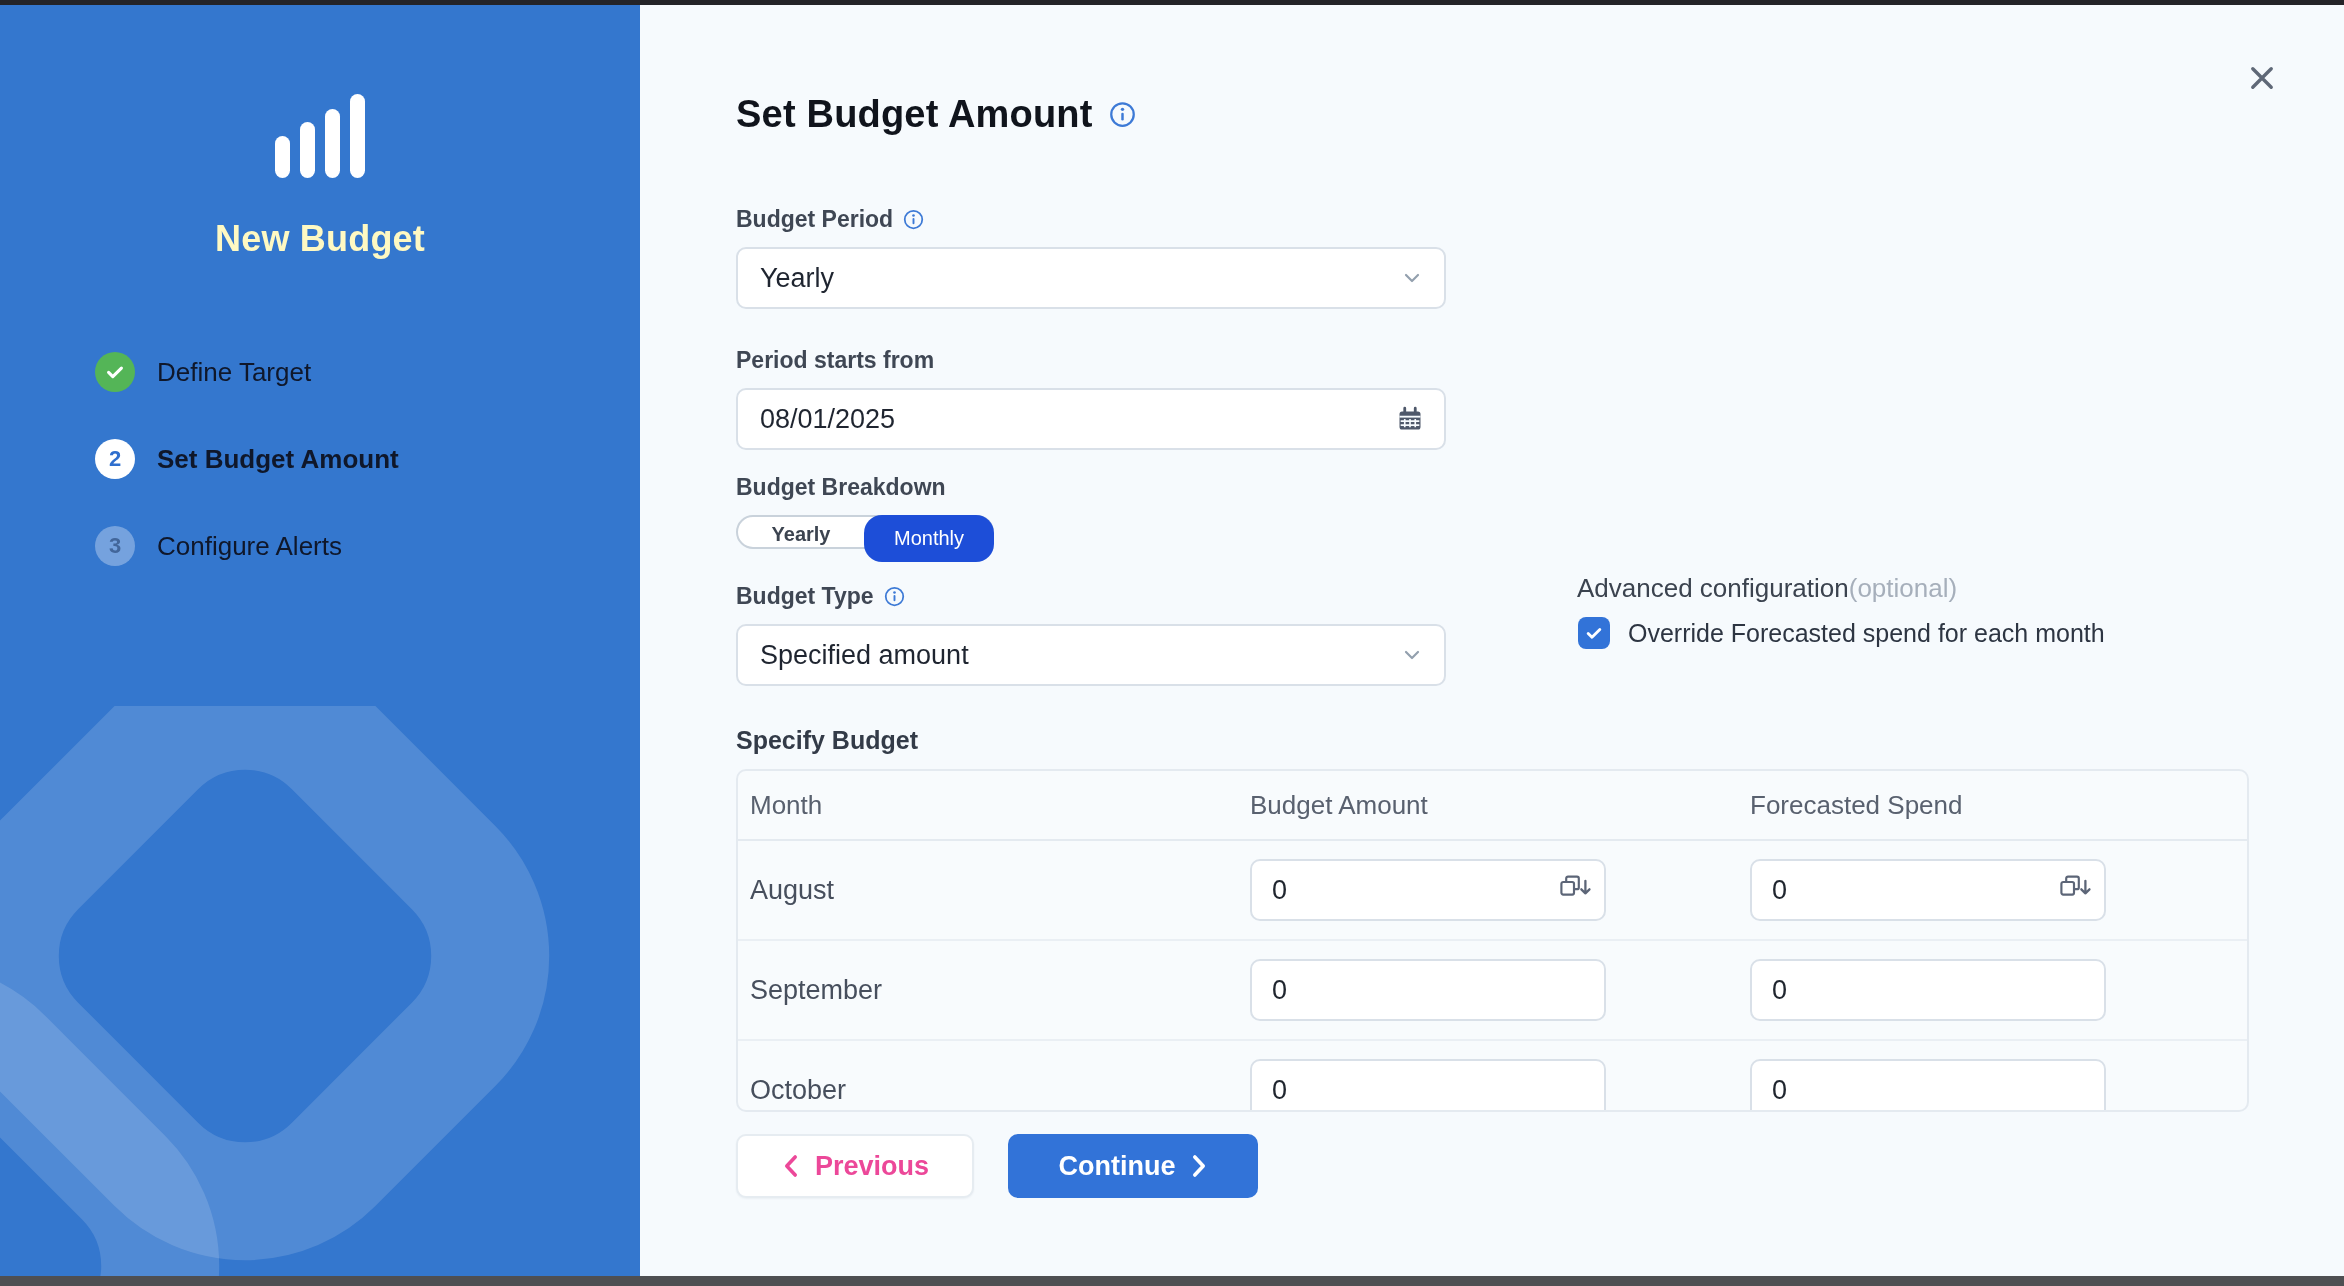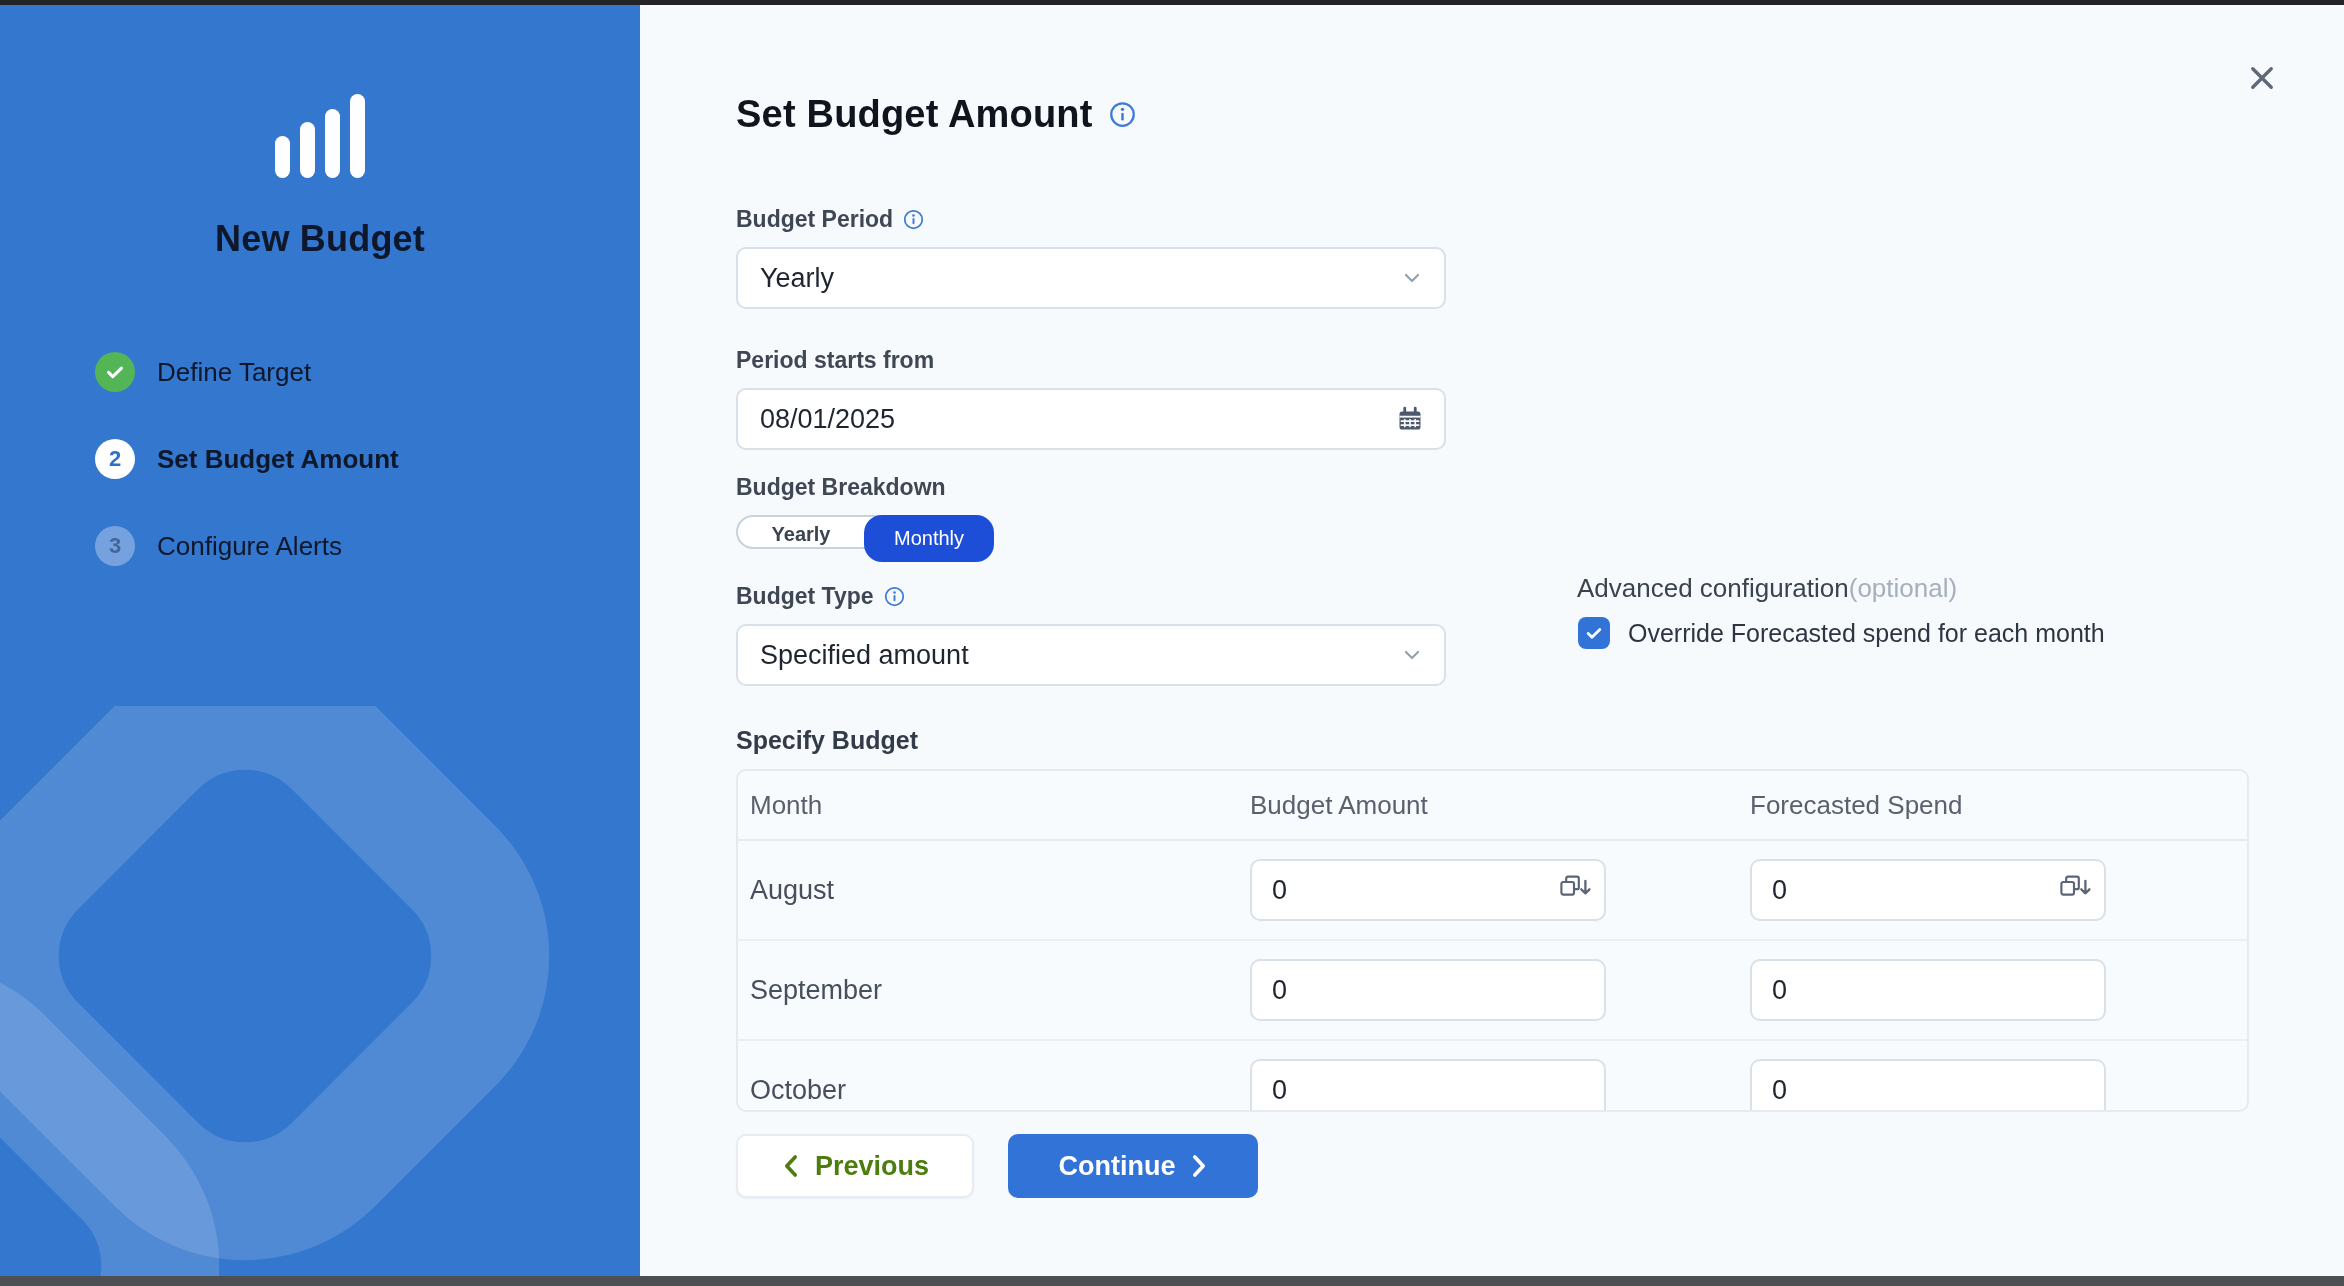--- a/index.html
+++ b/index.html
@@ -19,21 +19,21 @@
   .sidebar{
     position:absolute;left:0;top:0;width:640px;height:1286px;
     background:#3477ce;overflow:hidden;z-index:10;
   }
   .watermark{position:absolute;left:-150px;bottom:-80px;pointer-events:none;}
   .logo{position:absolute;left:0;top:94px;width:640px;display:flex;justify-content:center;align-items:flex-end;gap:10px;height:84px;}
   .logo span{display:block;width:15px;border-radius:8px;background:#ffffff;}
   .logo .b1{height:42px;} .logo .b2{height:56px;} .logo .b3{height:69px;} .logo .b4{height:84px;}
   .wizard-title{
     position:absolute;left:0;top:218px;width:640px;margin:0;
-    text-align:center;color:#0f172a;font-size:36px;font-weight:700;letter-spacing:.2px;
+    text-align:center;color:#fef9c3;font-size:36px;font-weight:700;letter-spacing:.2px;
   }
   .steps{position:absolute;left:95px;top:352px;display:flex;flex-direction:column;gap:47px;}
   .step{display:flex;align-items:center;gap:22px;}
   .bullet{
     width:40px;height:40px;border-radius:50%;flex:0 0 40px;
     display:flex;align-items:center;justify-content:center;
     font-size:22px;font-weight:700;
   }
   .bullet.done{background:#54b557;}
   .bullet.current{background:#ffffff;color:#2f6fce;}
@@ -108,21 +108,21 @@
     border:none;background:none;padding:0;cursor:pointer;color:#5c6577;
   }
 
   
   .actions{display:flex;gap:34px;margin-top:22px;}
   .btn{
     height:64px;border-radius:10px;font-family:inherit;font-size:27px;cursor:pointer;
     display:flex;align-items:center;justify-content:center;gap:14px;box-sizing:border-box;
   }
   .btn-prev{
-    width:238px;background:#ffffff;border:2px solid #e6ecf1;color:#4d7c0f;font-weight:600;
+    width:238px;background:#ffffff;border:2px solid #e6ecf1;color:#ec4899;font-weight:600;
     box-shadow:0 1px 2px rgba(20,40,80,.05);
   }
   .btn-continue{width:250px;background:#3273d8;border:none;color:#ffffff;font-weight:700;padding-left:8px;}
 
   
   .summary-card{
     position:absolute;left:906px;top:199px;width:714px;height:236px;
     background:#ecf6f8;border-radius:12px;
   }
   .stat{position:absolute;top:50px;}

